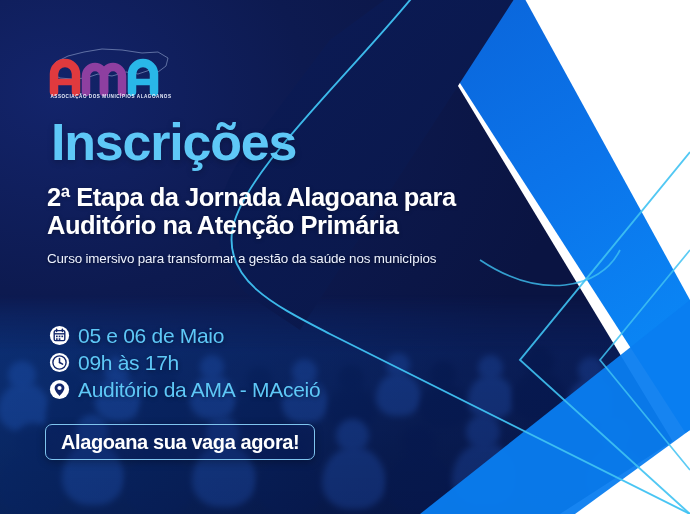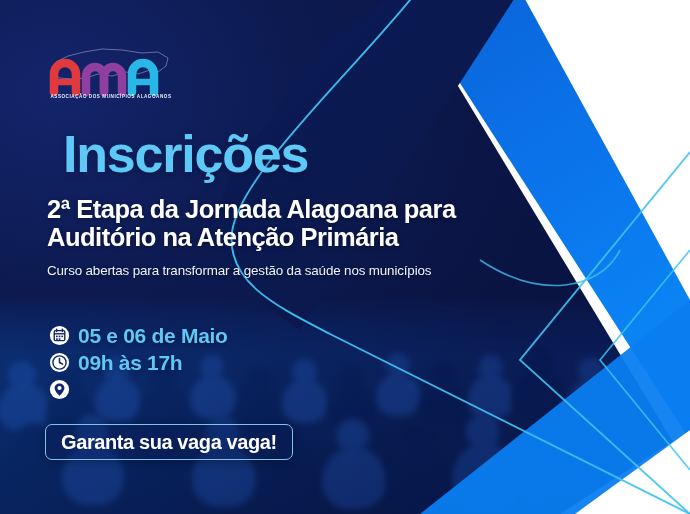--- a/index.html
+++ b/index.html
@@ -102,21 +102,21 @@
     left: 47px;
     top: 114px;
     width: 520px;
   }
   .headline {
     color: #5ec8f7;
     font-size: 52px;
     line-height: 0.94;
     font-weight: 700;
     letter-spacing: -1.2px;
-    margin: 16px;
+    margin: 4px;
     text-shadow: 0 2px 6px rgba(0,0,0,.25);
   }
   .headline .l2 { display:block; }
 
   .subtitle {
     margin: 16px 0 0 0;
     color: #ffffff;
     font-size: 25.5px;
     line-height: 1.1;
     font-weight: 700;
@@ -152,21 +152,21 @@
     flex: 0 0 21px;
     margin-right: 8px;
     display: flex;
     align-items: center;
     justify-content: center;
   }
   .info-icon svg { display: block; }
   .info-text {
     color: #5ec8f7;
     font-size: 21px;
-    font-weight: 700;
+    font-weight: 400;
     letter-spacing: -0.3px;
     white-space: nowrap;
     text-shadow: 0 1px 4px rgba(0,0,0,.4);
   }
 
   
   .cta {
     position: absolute;
     left: 45px;
     top: 424px;
@@ -311,21 +311,21 @@
   </div>
 
   <div class="content">
     <h1 class="headline">
       <span>Inscrições</span>
     </h1>
     <h2 class="subtitle">
       <span>2ª Etapa da Jornada Alagoana para</span>
       <span class="l2">Auditório na Atenção Primária</span>
     </h2>
-    <p class="tagline">Curso abertas para transformar a gestão da saúde nos municípios</p>
+    <p class="tagline">Curso imersivo para transformar a gestão da saúde nos municípios</p>
   </div>
 
   <div class="info">
 
     <div class="info-row">
       <span class="info-icon">
         <svg width="21" height="21" viewBox="0 0 21 21" xmlns="http://www.w3.org/2000/svg">
           <circle cx="10.5" cy="10.5" r="9.6" fill="#ffffff"></circle>
           <rect x="5.2" y="5.6" width="10.6" height="10" rx="1.4" fill="none" stroke="#12266b" stroke-width="1.4"></rect>
           <line x1="5.2" y1="8.8" x2="15.8" y2="8.8" stroke="#12266b" stroke-width="1.4"></line>
@@ -355,19 +355,20 @@
 
     <div class="info-row">
       <span class="info-icon">
         <svg width="21" height="21" viewBox="0 0 21 21" xmlns="http://www.w3.org/2000/svg">
           <circle cx="10.5" cy="10.5" r="9.6" fill="#ffffff"></circle>
           <path d="M10.5 4.4 C7.6 4.4 5.6 6.5 5.6 9.1 C5.6 12.3 10.5 17 10.5 17
                    C10.5 17 15.4 12.3 15.4 9.1 C15.4 6.5 13.4 4.4 10.5 4.4 Z" fill="#12266b"></path>
           <circle cx="10.5" cy="9" r="2.1" fill="#ffffff"></circle>
         </svg>
       </span>
+      <span class="info-text">Auditório da AMA - MAceió</span>
     </div>
 
   </div>
 
-  <div class="cta">Garanta sua vaga vaga!</div>
+  <div class="cta">Alagoana sua vaga agora!</div>
 
 </div>
 
 </body></html>

